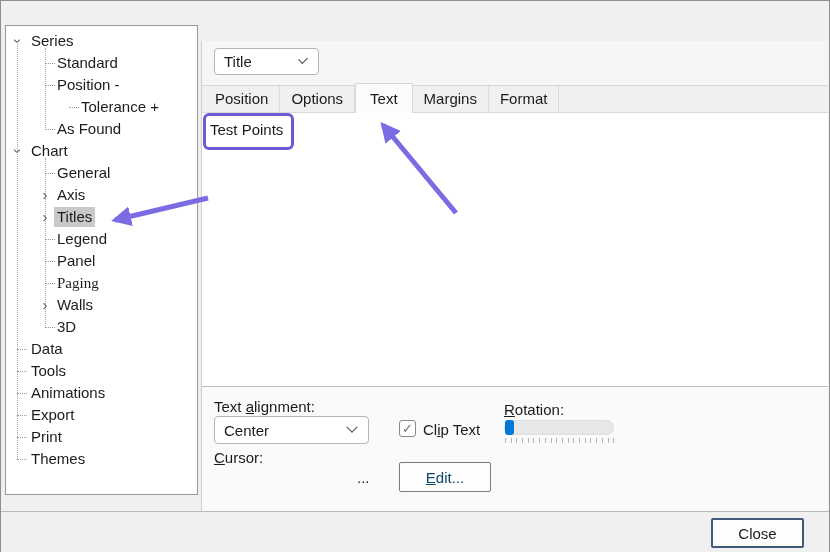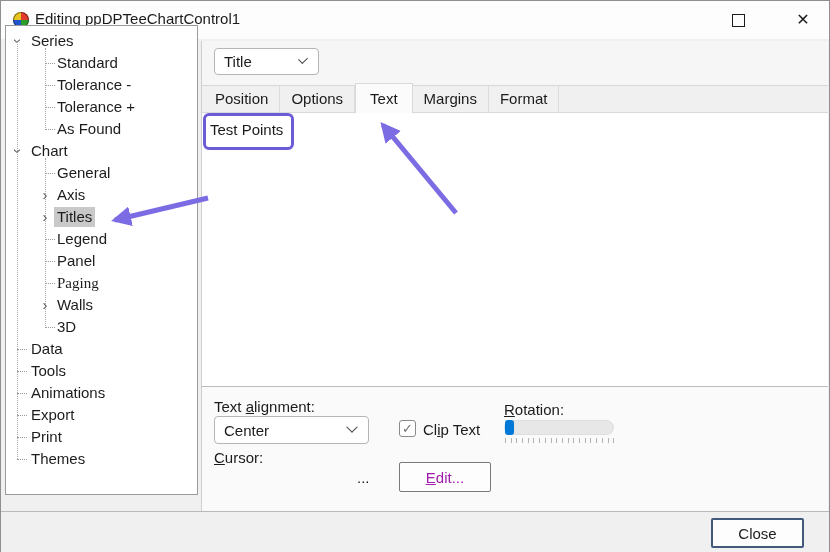--- a/index.html
+++ b/index.html
@@ -42,60 +42,50 @@
   .memo{position:absolute;left:200px;top:112px;width:627px;height:274px;background:#ffffff;border-left:1px solid #cfcfcf;border-bottom:1px solid #bdbdbd;box-sizing:border-box;font-size:15px;color:#1b1b1b;padding:8px 0 0 8px;}
   .annotbox{position:absolute;left:202px;top:112px;width:85px;height:31px;border:3px solid var(--annotation,#6c5bd6);border-radius:6px;pointer-events:none;}
   .controls{position:absolute;left:200px;top:386px;width:627px;height:124px;background:#fafafa;border-left:1px solid #cfcfcf;box-sizing:border-box;}
   .lbl{position:absolute;font-size:15px;color:#1b1b1b;white-space:nowrap;}
   .mn{text-decoration:underline;}
   .checkbox{position:absolute;width:17px;height:17px;border:1px solid #8a8a8a;border-radius:3px;background:#fff;display:flex;align-items:center;justify-content:center;box-sizing:border-box;}
   .checkmark{font-size:13px;color:#6f6f6f;line-height:1;}
   .slidertrack{position:absolute;left:503px;top:419px;width:110px;height:15px;background:#e7e7e7;border:1px solid #dedede;border-radius:8px;box-sizing:border-box;}
   .sliderthumb{position:absolute;left:0px;top:-1px;width:9px;height:15px;border-radius:3px;background:var(--slider_thumb,#0078d7);}
   .ticks{position:absolute;left:504px;top:437px;width:110px;height:5px;background:repeating-linear-gradient(90deg,#b3b3b3 0 1px,transparent 1px 5.7px);}
-  .pushbtn{position:absolute;background:#fdfdfd;border:1px solid #7a7a7a;border-radius:2px;font-size:15px;color:#a21caf;display:flex;align-items:center;justify-content:center;box-sizing:border-box;cursor:default;}
+  .pushbtn{position:absolute;background:#fdfdfd;border:1px solid #7a7a7a;border-radius:2px;font-size:15px;color:#0c4a6e;display:flex;align-items:center;justify-content:center;box-sizing:border-box;cursor:default;}
   .morebtn{position:absolute;font-size:15px;color:#1b1b1b;cursor:default;}
   
   .footer{position:absolute;left:0;top:510px;width:828px;height:40px;background:#f0f0f0;border-top:1px solid #b9b9b9;}
   .closebtn{position:absolute;left:710px;top:517px;width:93px;height:30px;background:#fdfdfd;border:2px solid #41597a;border-radius:2px;font-size:15px;color:#1b1b1b;display:flex;align-items:center;justify-content:center;box-sizing:border-box;cursor:default;}
   .overlay{position:absolute;left:0;top:0;pointer-events:none;z-index:5;}
 </style>
 </head>
 <body>
 
 <div class="dialog">
 
-  <div class="titlebar">
-    <span class="appicon"></span>
-    <span class="apptitle">Editing ppDPTeeChartControl1</span>
-    <div class="winbtn btn-max">
-      <span class="maxglyph"></span>
-    </div>
-    <div class="winbtn btn-close">
-      <span class="closeglyph">✕</span>
-    </div>
-  </div>
 
   <div class="treepanel">
     <div class="guide" style="left:11px;top:18px;height:415px;"></div>
     <div class="guide" style="left:39px;top:22px;height:82px;"></div>
     <div class="guide" style="left:39px;top:132px;height:170px;"></div>
   <div class="trow lvl0" style="top: 4px;">
         <span class="chev exp">›</span>
         <span class="tlabel">Series</span>
       </div>
       <div class="trow lvl1" style="top: 26px;">
         <span class="stub"></span>
         <span class="tlabel">Standard</span>
       </div>
       <div class="trow lvl1" style="top: 48px;">
         <span class="stub"></span>
-        <span class="tlabel">Tolerance -</span>
-      </div>
-      <div class="trow lvl1" style="top: 70px;">
+        <span class="tlabel">Position -</span>
+      </div>
+      <div class="trow lvl1" style="top: 70px; margin-left: 24px;">
         <span class="stub"></span>
         <span class="tlabel">Tolerance +</span>
       </div>
       <div class="trow lvl1" style="top: 92px;">
         <span class="stub"></span>
         <span class="tlabel">As Found</span>
       </div>
       <div class="trow lvl0" style="top: 114px;">
         <span class="chev exp">›</span>
         <span class="tlabel">Chart</span>

